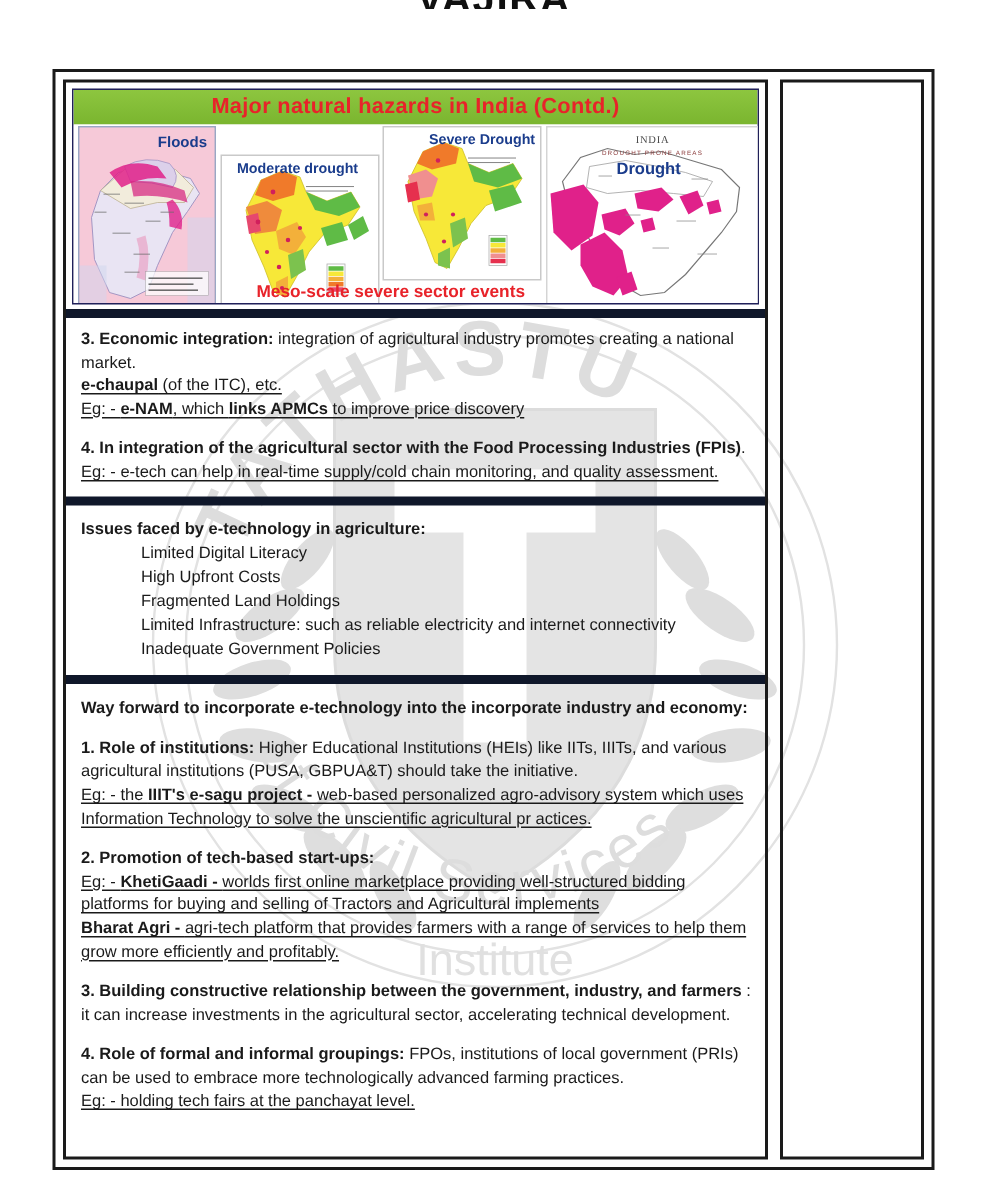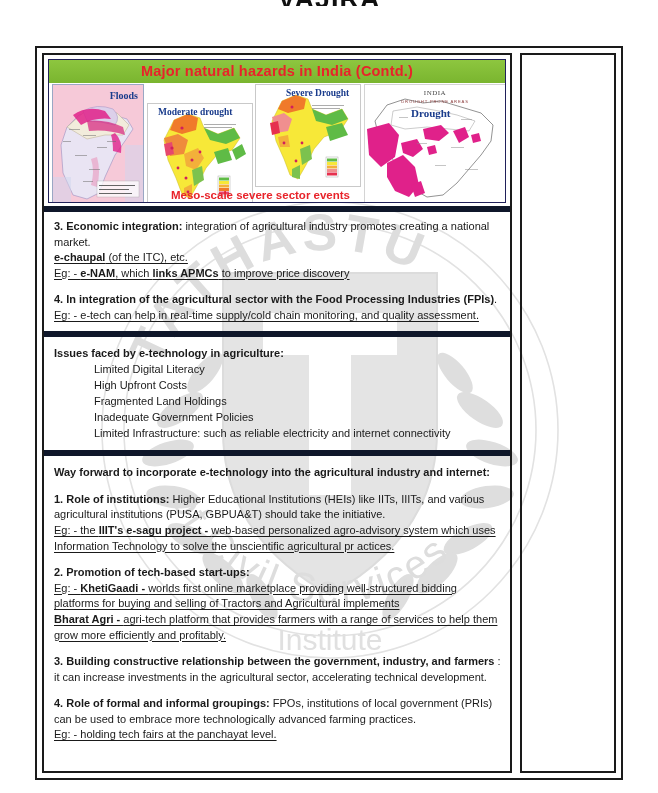--- a/index.html
+++ b/index.html
@@ -113,21 +113,21 @@
     font-weight: bold; font-size: 14.5px; color: #e8232a;
     font-family: "Liberation Sans", sans-serif;
     letter-spacing: .2px;
   }
   .slide-body {
     position: absolute; left: 0; top: 23px; right: 0; bottom: 0;
     background: #ffffff;
   }
   .map-cap {
     position: absolute; font-weight: bold; font-size: 9.5px;
-    color: #1a3c8c; z-index: 4; white-space: nowrap; font-family: Liberation Serif, serif;
+    color: #1a3c8c; z-index: 4; white-space: nowrap;
   }
   .meso {
     position: absolute; left: 52px; right: 85px; bottom: 1px;
     text-align: center; font-weight: bold; font-size: 11.5px;
     color: #e8232a; z-index: 5; white-space: nowrap;
   }
   .map-panel { position: absolute; overflow: hidden; }
 
   
   .m-floods { left: 3px; top: 1px; width: 90px; height: 117px;
@@ -372,27 +372,27 @@
       </p>
       <p class="sans u">Eg: - e-tech can help in real-time supply/cold chain monitoring, and quality assessment. </p>
     </div>
 
     <div class="cell" style="padding-top:9px;padding-bottom:9px">
       <p class="sans b">Issues faced by e-technology in agriculture:</p>
       <ul class="list sans">
         <li>Limited Digital Literacy</li>
         <li>High Upfront Costs</li>
         <li>Fragmented Land Holdings</li>
+        <li>Limited Infrastructure: such as reliable electricity and internet connectivity</li>
         <li>Inadequate Government Policies</li>
-        <li>Limited Infrastructure: such as reliable electricity and internet connectivity</li>
       </ul>
     </div>
 
     <div class="cell" style="flex:1;padding-top:9px">
-      <p class="sans b">Way forward to incorporate e-technology into the agricultural industry and internet:</p>
+      <p class="sans b">Way forward to incorporate e-technology into the incorporate industry and economy:</p>
       <div class="gap"></div>
 
       <p class="sans">
         <span class="b">1. Role of institutions:</span><span> Higher Educational Institutions (HEIs) like IITs, IIITs, and various agricultural institutions (PUSA, GBPUA&amp;T) should take the initiative.</span>
       </p>
       <p class="sans u">
         <span>Eg: - the </span><span class="b">IIIT's e-sagu project - </span><span>web-based personalized agro-advisory system which uses Information Technology to solve the unscientific agricultural pr actices.</span>
       </p>
       <div class="gap"></div>
 

